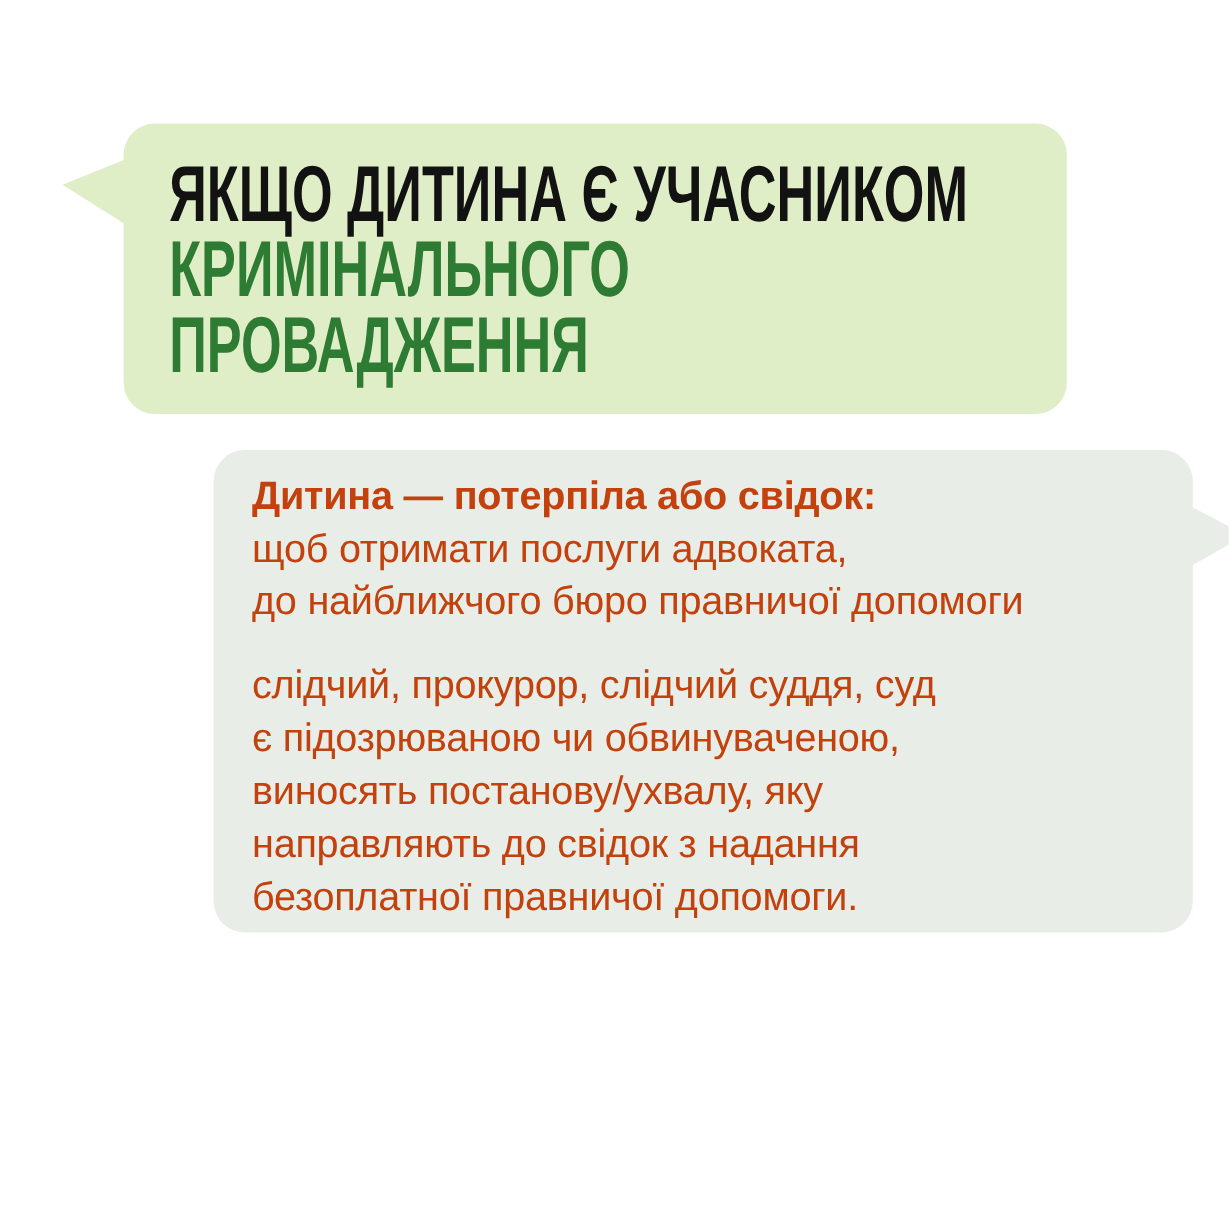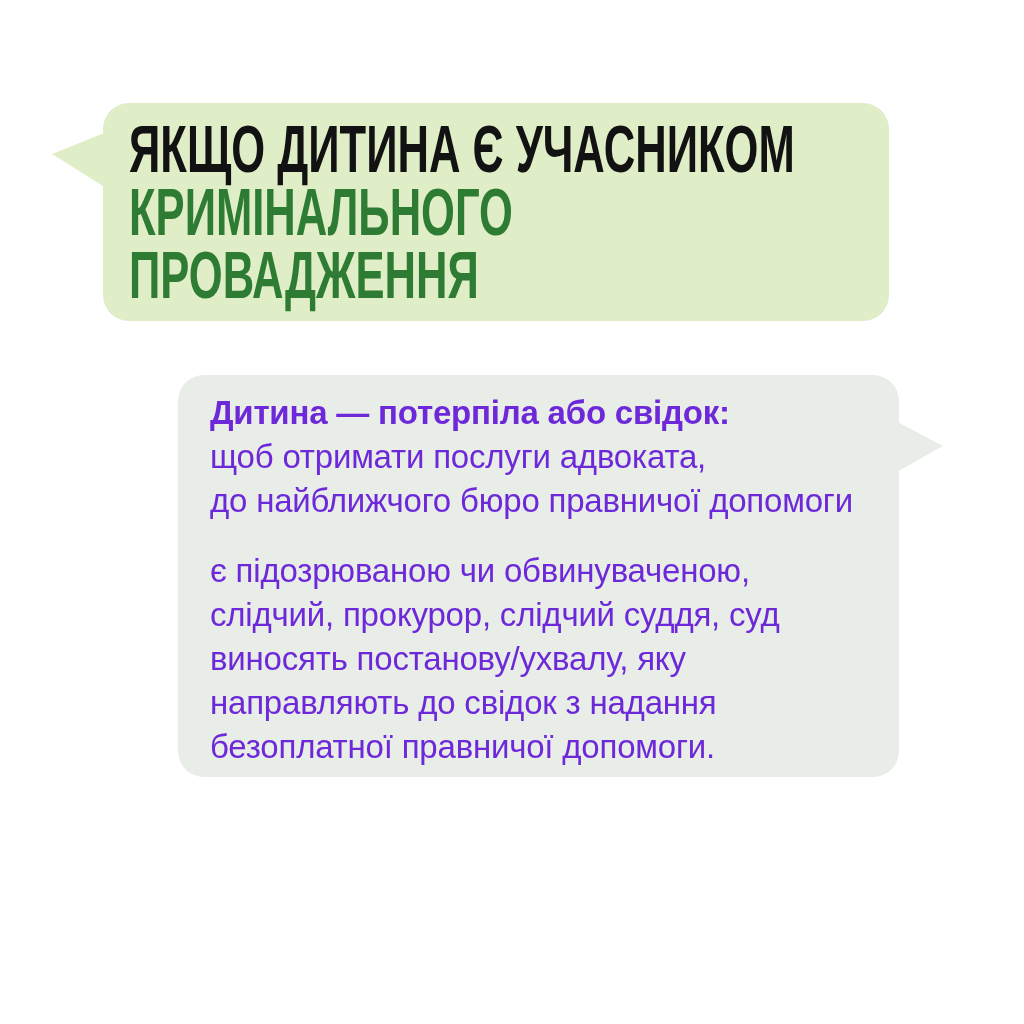--- a/index.html
+++ b/index.html
@@ -22,21 +22,21 @@
     box-sizing: border-box;
   }
   
   .title-bubble {
     left: 103px;
     top: 103px;
     width: 786px;
     background: #dfeec6;
     padding: 15px 20px 14px 26px;
   }
-  .title-block { margin: 0; }
+  .title-block { margin: 12px; }
   .t-line {
     height: 63px;
     line-height: 63px;
     font-size: 66px;
     font-weight: bold;
     white-space: nowrap;
     color: #121212;
   }
   .t-line > span {
     display: inline-block;
@@ -49,24 +49,24 @@
     overflow: visible;
   }
   .tail-left {
     left: -55px;
     top: 24px;
   }
   
   .body-bubble {
     left: 178px;
     top: 375px;
-    width: 721px;
+    width: 816px;
     background: #e8ede7;
     padding: 16px 30px 8px 32px;
-    color: #6d28d9;
+    color: #c2410c;
   }
   .tail-right {
     right: -47px;
     top: 38px;
   }
   .para { margin: 0 0 26px 0; }
   .para:last-child { margin-bottom: 0; }
   .b-line {
     font-size: 33px;
     line-height: 44px;
@@ -102,21 +102,21 @@
       <polygon points="4,4 59,33 4,64" fill="#e8ede7"></polygon>
     </svg>
 
     <div class="para">
       <div class="b-line bold">Дитина — потерпіла або свідок:</div>
       <div class="b-line">щоб отримати послуги адвоката,</div>
       <div class="b-line">до найближчого бюро правничої допомоги</div>
     </div>
 
     <div class="para">
+      <div class="b-line">слідчий, прокурор, слідчий суддя, суд</div>
       <div class="b-line">є підозрюваною чи обвинуваченою,</div>
-      <div class="b-line">слідчий, прокурор, слідчий суддя, суд</div>
       <div class="b-line">виносять постанову/ухвалу, яку</div>
       <div class="b-line">направляють до свідок з надання</div>
       <div class="b-line">безоплатної правничої допомоги.</div>
     </div>
   </section>
 
 </div>
 
 </body></html>

